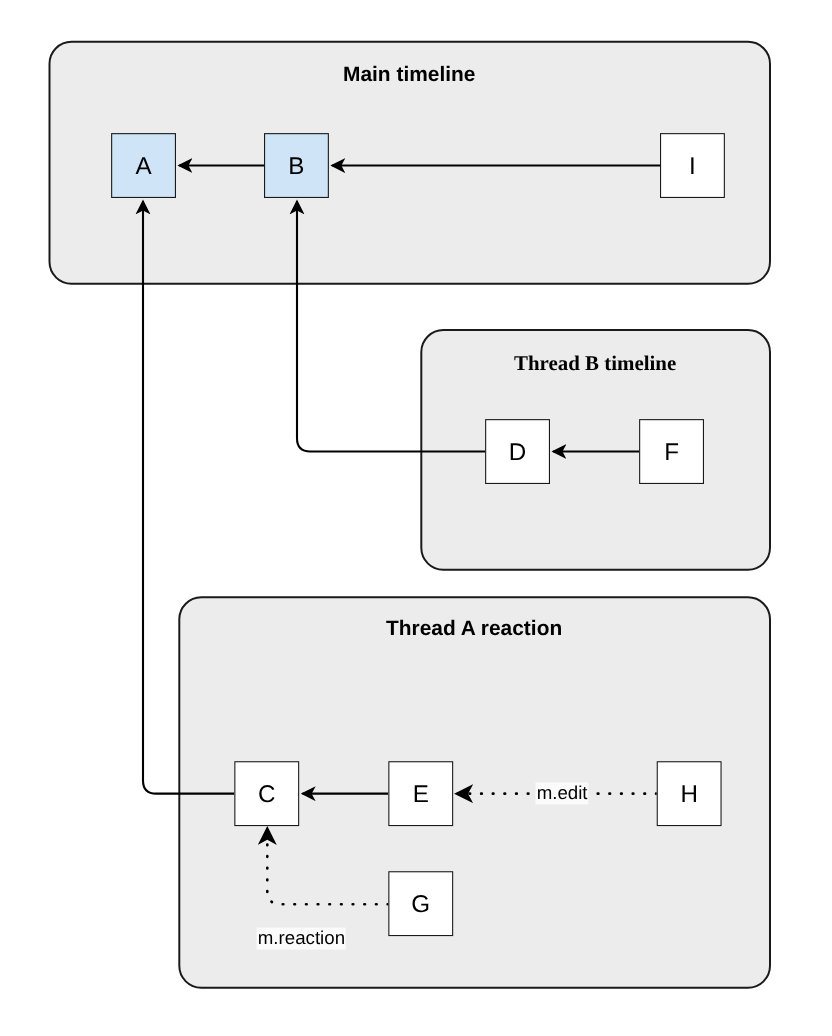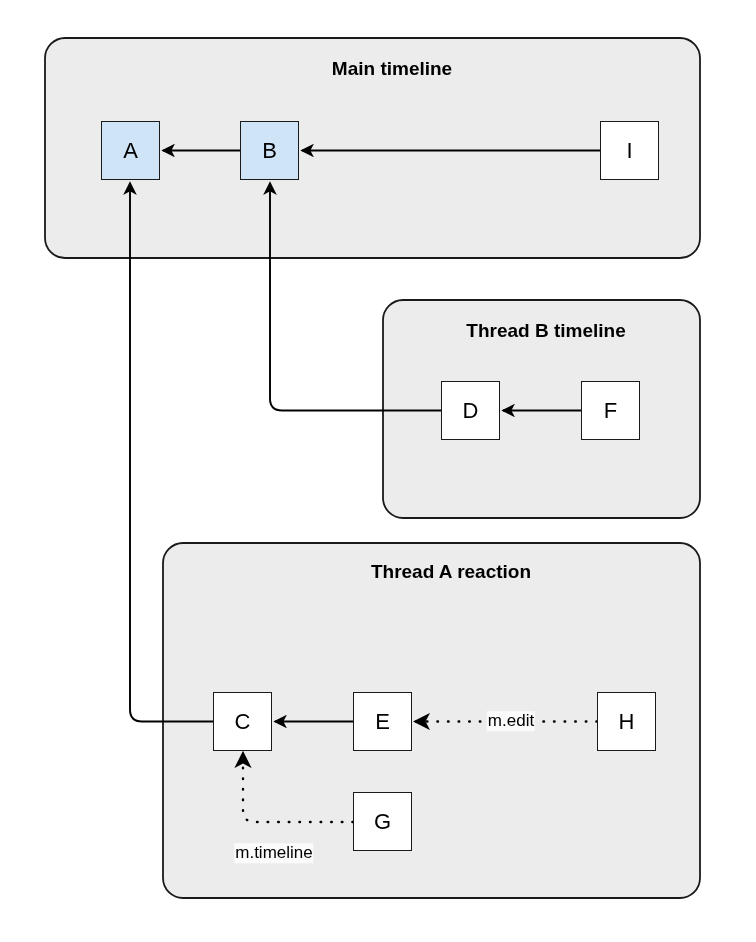--- a/index.html
+++ b/index.html
@@ -21,21 +21,20 @@
     height: 942px;
   }
   .group-title {
     position: absolute;
     font-weight: bold;
     font-size: 19px;
     color: #000000;
     text-align: center;
     white-space: nowrap;
     transform: translateX(-50%);
-    margin-left: 20px;
   }
   .node {
     position: absolute;
     box-sizing: border-box;
     border: 1.6px solid #1a1a1a;
     display: flex;
     align-items: center;
     justify-content: center;
     font-size: 22px;
     color: #000000;
@@ -77,27 +76,27 @@
   <path d="M 213 721.5 L 142 721.5 Q 130 721.5 130 709.5 L 130 183" fill="none" stroke="#000000" stroke-width="1.9" marker-end="url(#arrow)"></path>
 
   <line x1="353" y1="721.5" x2="275" y2="721.5" stroke="#000000" stroke-width="1.9" marker-end="url(#arrow)"></line>
 
   <line x1="597" y1="721.5" x2="415" y2="721.5" stroke="#000000" stroke-width="2.4" stroke-linecap="round" stroke-dasharray="0.6 10" marker-end="url(#arrow)"></line>
 
   <path d="M 353 822 L 255 822 Q 243 822 243 810 L 243 753" fill="none" stroke="#000000" stroke-width="2.4" stroke-linecap="round" stroke-dasharray="0.6 10" marker-end="url(#arrow)"></path>
 </svg>
 
 <div class="group-title" style="left:372px; top:58px;">Main timeline</div>
-<div class="group-title" style="left:526px; top:320px;">Thread B timeline</div>
+<div class="group-title" style="left:541px; top:320px;font-family:Liberation Serif, serif;">Thread B timeline</div>
 <div class="group-title" style="left:431px; top:561px;">Thread A reaction</div>
 
 <div class="node" style="left:101px; top:121px; width:59px; height:59px; background:#cfe4f7;">A</div>
 <div class="node" style="left:240px; top:121px; width:59px; height:59px; background:#cfe4f7;">B</div>
 <div class="node" style="left:600px; top:121px; width:59px; height:59px; background:#ffffff;">I</div>
 <div class="node" style="left:441px; top:381px; width:59px; height:59px; background:#ffffff;">D</div>
 <div class="node" style="left:581px; top:381px; width:59px; height:59px; background:#ffffff;">F</div>
 <div class="node" style="left:213px; top:692px; width:59px; height:59px; background:#ffffff;">C</div>
 <div class="node" style="left:353px; top:692px; width:59px; height:59px; background:#ffffff;">E</div>
 <div class="node" style="left:597px; top:692px; width:59px; height:59px; background:#ffffff;">H</div>
 <div class="node" style="left:353px; top:792px; width:59px; height:59px; background:#ffffff;">G</div>
 
 <div class="edge-label" style="left:511px; top:721px;text-align:center;">m.edit</div>
-<div class="edge-label" style="left:274px; top:853px;">m.timeline</div>
+<div class="edge-label" style="left:274px; top:853px;">m.reaction</div>
 
 </body></html>

